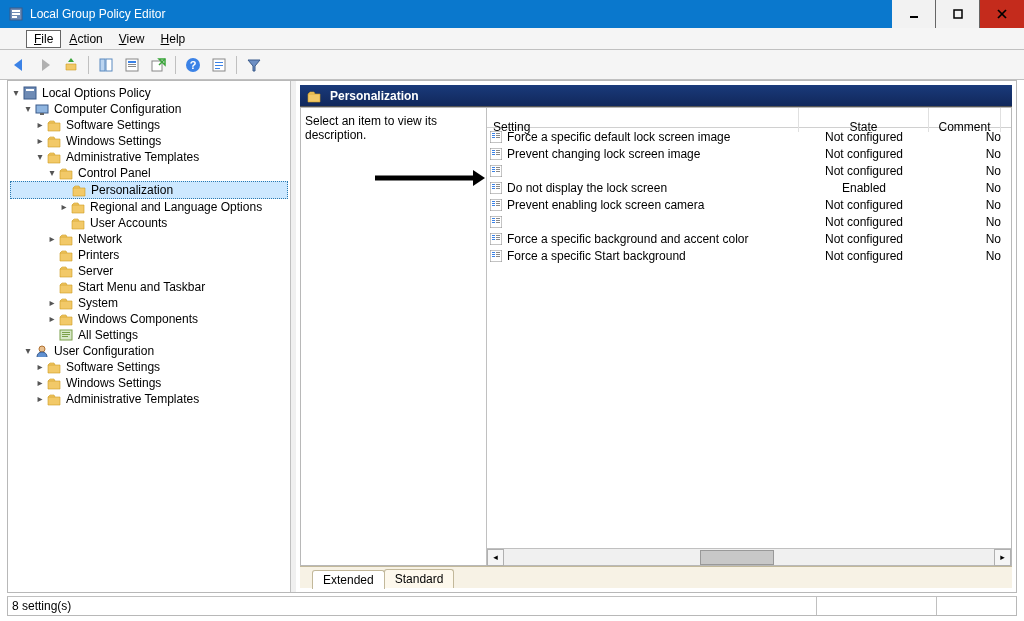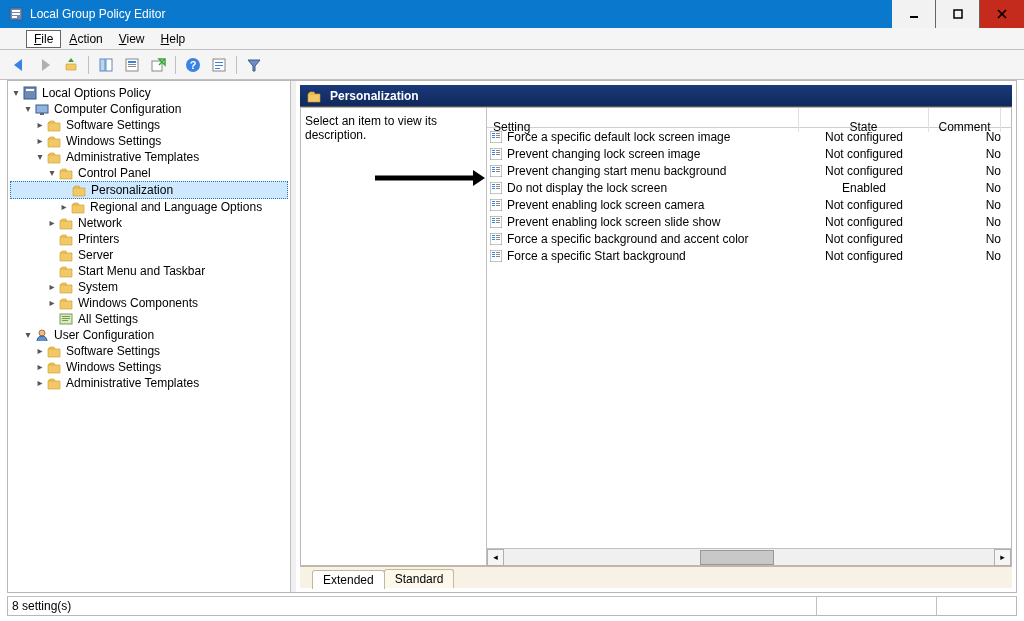--- a/index.html
+++ b/index.html
@@ -252,20 +252,30 @@
           <span class="indent" style="width:48px"></span>
           <span class="exp">▸</span>
           <span class="node-icon">
             <svg width="14" height="14">
               <path d="M1 5h12v8H1z M1 5l2-2h4l1 2" class="folder"></path>
             </svg>
           </span>
           <span>Regional and Language Options</span>
         </div>
       <div class="tree-row">
+          <span class="indent" style="width:48px"></span>
+          <span class="exp none">·</span>
+          <span class="node-icon">
+            <svg width="14" height="14">
+              <path d="M1 5h12v8H1z M1 5l2-2h4l1 2" class="folder"></path>
+            </svg>
+          </span>
+          <span>User Accounts</span>
+        </div>
+      <div class="tree-row">
           <span class="indent" style="width:36px"></span>
           <span class="exp">▸</span>
           <span class="node-icon">
             <svg width="14" height="14">
               <path d="M1 5h12v8H1z M1 5l2-2h4l1 2" class="folder"></path>
             </svg>
           </span>
           <span>Network</span>
         </div>
       <div class="tree-row">
@@ -437,21 +447,20 @@
                   <svg width="12" height="12">
                     <rect x="0" y="0" width="12" height="12" fill="#fff" stroke="#888"></rect>
                     <rect x="2" y="2" width="3" height="1" fill="#3b82e6"></rect>
                     <rect x="2" y="4" width="3" height="1" fill="#3b82e6"></rect>
                     <rect x="2" y="6" width="3" height="1" fill="#3b82e6"></rect>
                     <rect x="6" y="2" width="4" height="1" fill="#888"></rect>
                     <rect x="6" y="4" width="4" height="1" fill="#888"></rect>
                     <rect x="6" y="6" width="4" height="1" fill="#888"></rect>
                   </svg>
                 </span>
-                <span>Prevent changing start menu background</span>
               </div>
               <div class="cell-state">Not configured</div>
               <div class="cell-comment">No</div>
             </div>
             <div class="list-row">
               <div class="cell-setting">
                 <span class="policy-icon">
                   <svg width="12" height="12">
                     <rect x="0" y="0" width="12" height="12" fill="#fff" stroke="#888"></rect>
                     <rect x="2" y="2" width="3" height="1" fill="#3b82e6"></rect>
@@ -491,21 +500,20 @@
                   <svg width="12" height="12">
                     <rect x="0" y="0" width="12" height="12" fill="#fff" stroke="#888"></rect>
                     <rect x="2" y="2" width="3" height="1" fill="#3b82e6"></rect>
                     <rect x="2" y="4" width="3" height="1" fill="#3b82e6"></rect>
                     <rect x="2" y="6" width="3" height="1" fill="#3b82e6"></rect>
                     <rect x="6" y="2" width="4" height="1" fill="#888"></rect>
                     <rect x="6" y="4" width="4" height="1" fill="#888"></rect>
                     <rect x="6" y="6" width="4" height="1" fill="#888"></rect>
                   </svg>
                 </span>
-                <span>Prevent enabling lock screen slide show</span>
               </div>
               <div class="cell-state">Not configured</div>
               <div class="cell-comment">No</div>
             </div>
             <div class="list-row">
               <div class="cell-setting">
                 <span class="policy-icon">
                   <svg width="12" height="12">
                     <rect x="0" y="0" width="12" height="12" fill="#fff" stroke="#888"></rect>
                     <rect x="2" y="2" width="3" height="1" fill="#3b82e6"></rect>

